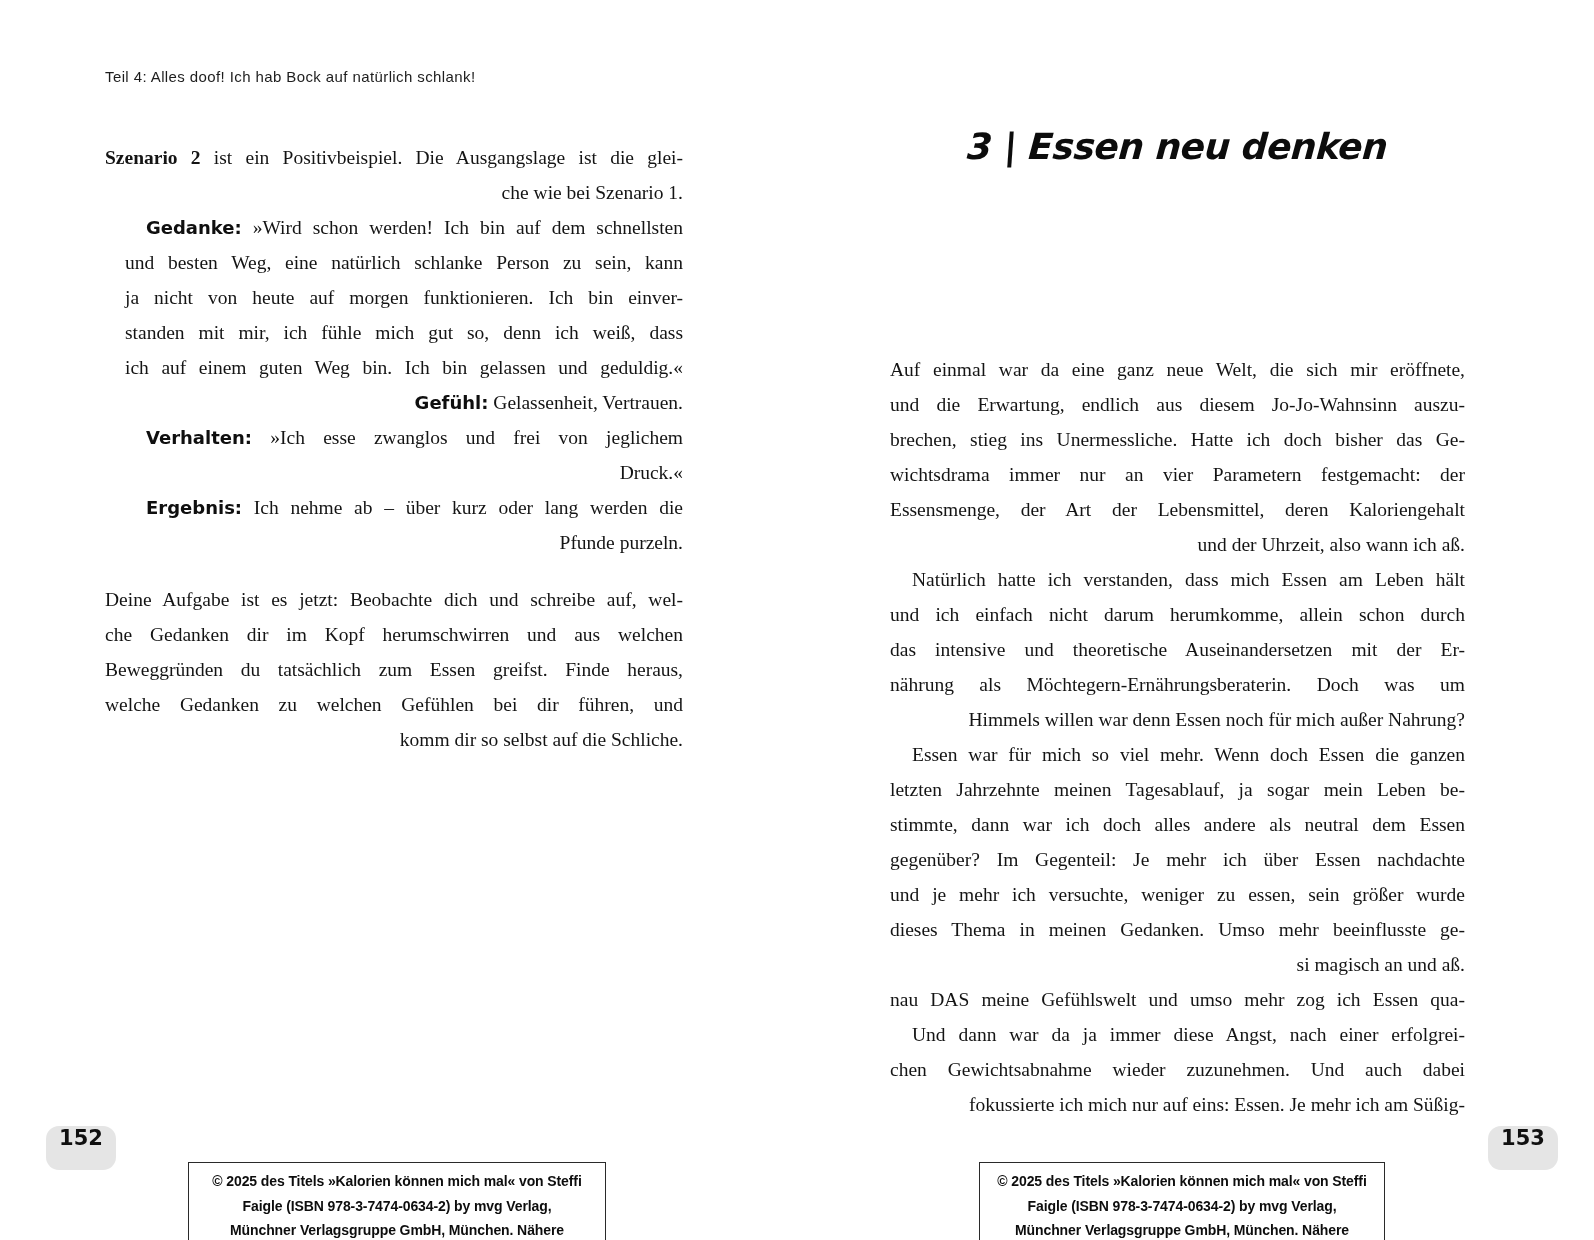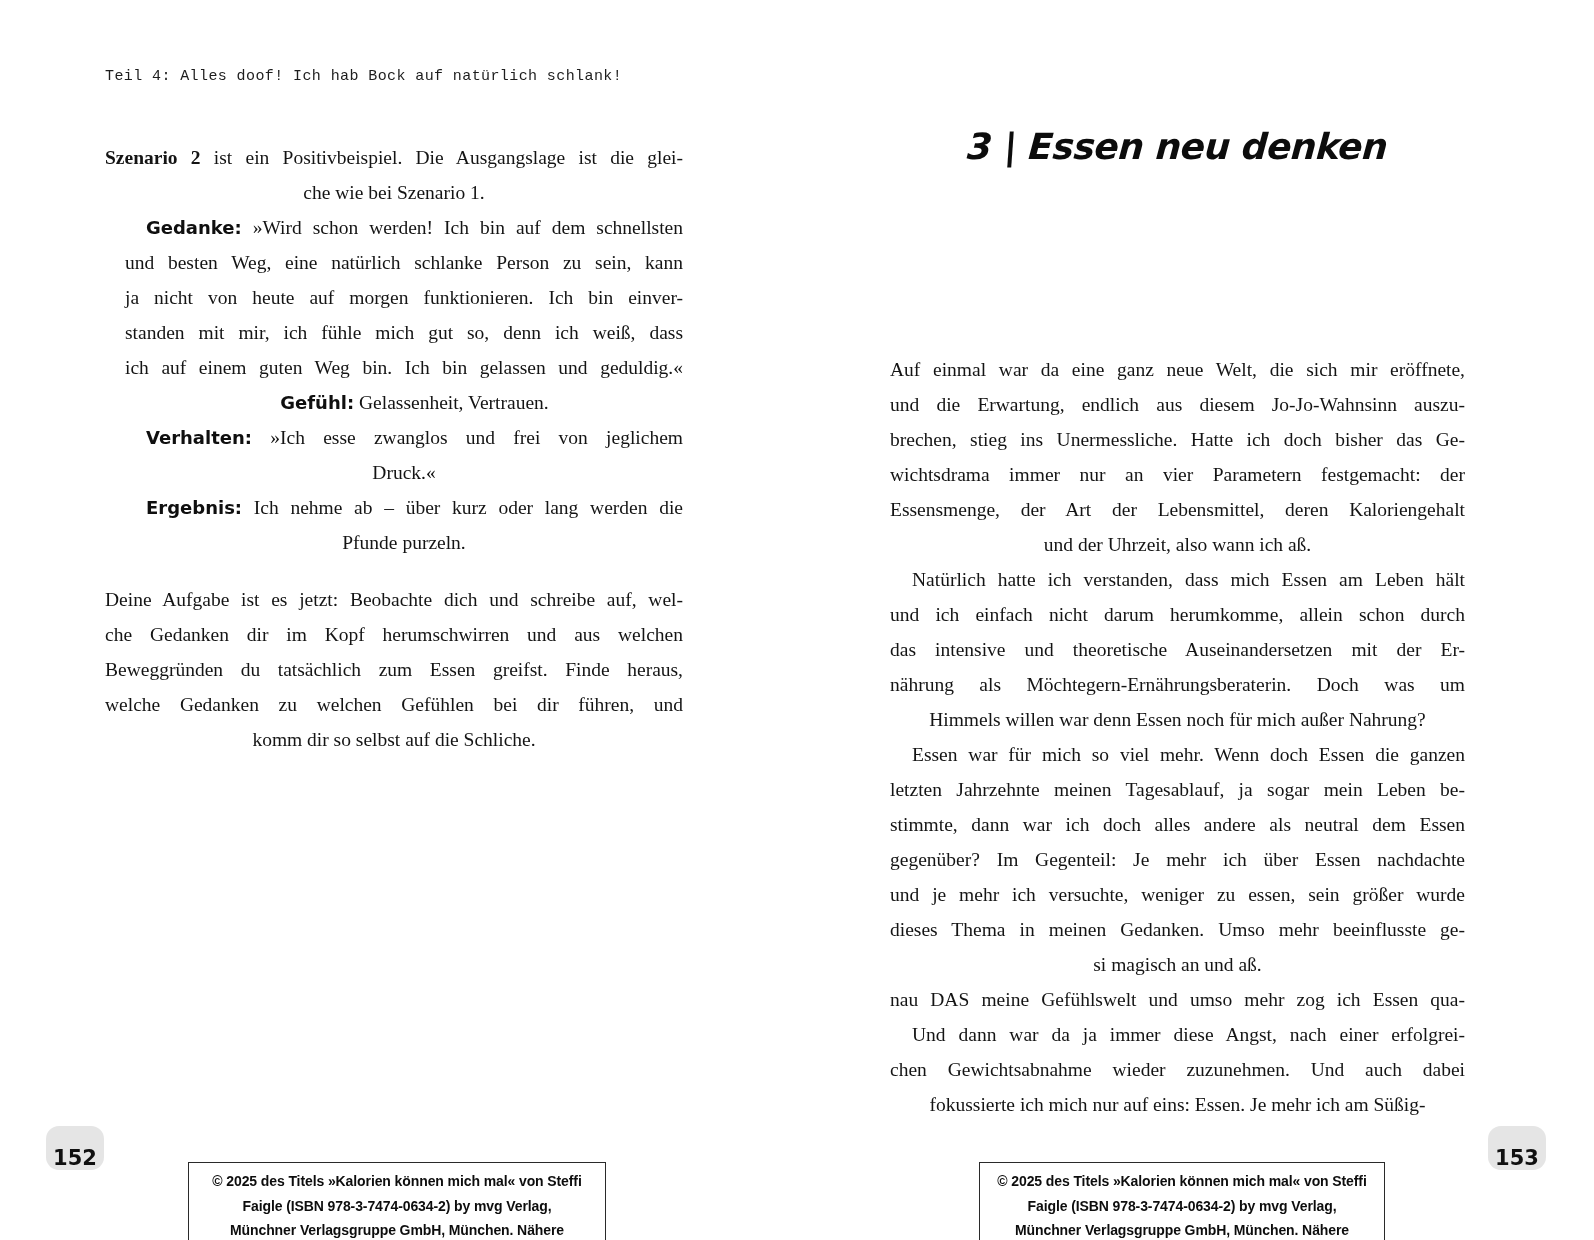--- a/index.html
+++ b/index.html
@@ -10,35 +10,35 @@
     color: #161616;
     overflow: hidden;
   }
   .spread { position: relative; width: 1594px; height: 1240px; }
   .page { position: absolute; top: 0; width: 797px; height: 1240px; background: #fff; }
   #left-page  { left: 0; }
   #right-page { left: 797px; }
 
   .running-header {
     position: absolute; left: 105px; top: 68px;
-    font-family: Liberation Mono, monospace;
+    font-family: Liberation Sans, sans-serif;
     font-size: 15px; letter-spacing: 0.4px; color: #1d1d1d;
   }
 
   .body-col {
     position: absolute;
     font-size: 19.5px; line-height: 35px; color: #141414;
   }
   #left-body  { left: 105px; top: 140px; width: 578px; }
   #right-body { left: 93px;  top: 352px; width: 575px; }
 
   .para { margin: 0; }
   .para.indented { padding-left: 20px; }
   .para.gap-top { margin-top: 22px; }
-  .line { text-align: center; white-space: normal; }
+  .line { text-align: right; white-space: normal; }
   .line.just { text-align: justify; text-align-last: justify; }
   .line.fi { text-indent: 22px; }
 
   .bser { font-weight: 700; }
   .label {
     font-family: "DejaVu Sans", sans-serif;
     font-weight: 700; font-size: 18px;
     color: #0f0f0f;
     margin-left: 21px;
   }
@@ -56,23 +56,23 @@
     position: absolute; left: 93px; top: 200px; width: 575px;
     text-align: center;
     font-family: "DejaVu Sans", sans-serif;
     font-weight: 700; font-size: 26px; line-height: 36px;
     letter-spacing: 0.2px;
     color: #0e0e0e;
   }
 
   .pagenum-blob {
     position: absolute; top: 1126px;
-    width: 58px; height: 44px;
+    width: 70px; height: 44px;
     background: #e5e5e5; border-radius: 13px;
-    display: flex; align-items: flex-end; justify-content: center;
+    display: flex; align-items: flex-start; justify-content: center;
     font-family: "DejaVu Sans", sans-serif;
     font-weight: 700; font-size: 21px; color: #101010;
   }
   .pn-left  { left: 46px; }
   .pn-right { left: 691px; }
 
   .copyright-box {
     position: absolute; top: 1162px;
     border: 1px solid #2a2a2a;
     background: #fff;

